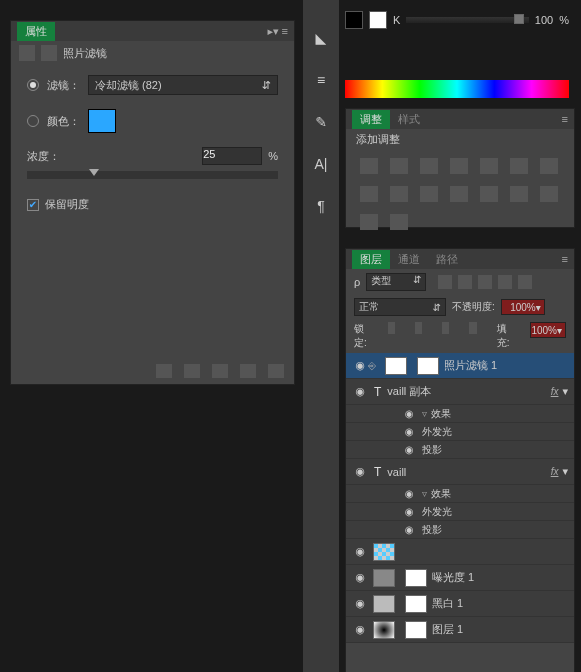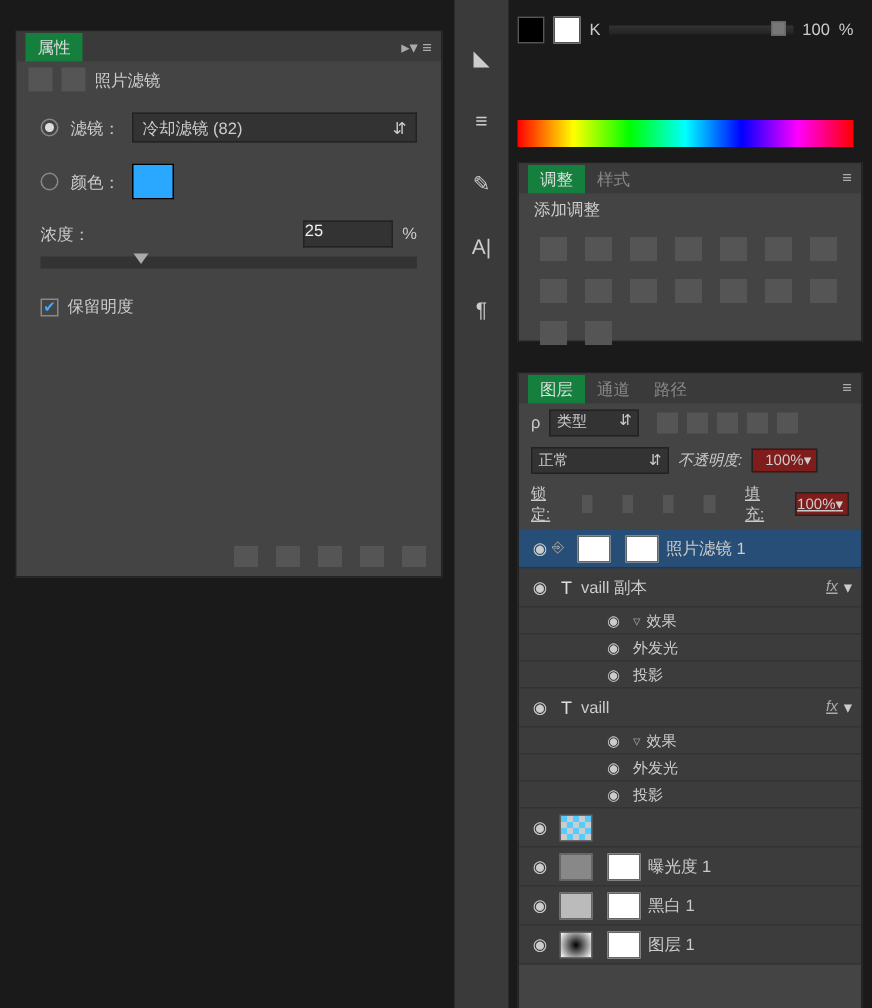--- a/index.html
+++ b/index.html
@@ -46,23 +46,23 @@
 
 
 .layers { left:345px; top:248px; width:230px; height:430px; }
 .lyr-top { padding:4px 8px; display:flex; align-items:center; gap:6px; }
 .lyr-kind { display:flex; align-items:center; gap:4px; }
 .lyr-kind .dd2 { width:60px; height:18px; background:#333; border:1px solid #222; display:flex; align-items:flex-start; justify-content:space-between; padding:0 4px; cursor:pointer; font-size:10px; }
 .filter-icons { display:flex; gap:6px; margin-left:6px; }
 .filter-icons .fic { width:14px; height:14px; background:#555; cursor:pointer; }
 .lyr-blend { padding:3px 8px; display:flex; align-items:center; gap:6px; }
 .blend-dd { width:92px; height:18px; background:#333; border:1px solid #222; display:flex; align-items:center; justify-content:space-between; padding:0 4px; cursor:pointer; font-size:10px; }
-.op-label { font-size:10px;font-style:italic; }
+.op-label { font-size:10px; }
 .op-box { width:44px; height:16px; background:#7f1d1d; border:1px solid #222; display:flex; align-items:center; justify-content:flex-end; padding-right:3px; font-size:10px; cursor:pointer; }
-.lock-row { padding:3px 8px; display:flex; align-items:center; gap:20px; font-size:10px;text-decoration:underline; }
+.lock-row { padding:3px 8px; display:flex; gap:20px; font-size:10px; }
 .lock-row .lic { width:12px; height:12px; background:#555; cursor:pointer; }
 .layer-list { background:#3c3c3c; }
 .layer { display:flex; align-items:center; padding:3px 6px; border-bottom:1px solid #333; min-height:26px; }
 .layer.sel { background:#264e77; }
 .eye { width:16px; text-align:center; color:#ccc; cursor:pointer; font-size:11px; }
 .thumb { width:22px; height:18px; border:1px solid #666; margin:0 5px; }
 .thumb.mask { background:#fff; }
 .thumb.checker { background:
   linear-gradient(45deg,#ccc 25%,transparent 25%,transparent 75%,#ccc 75%),
   linear-gradient(45deg,#ccc 25%,#5cf 25%,#5cf 75%,#ccc 75%);

